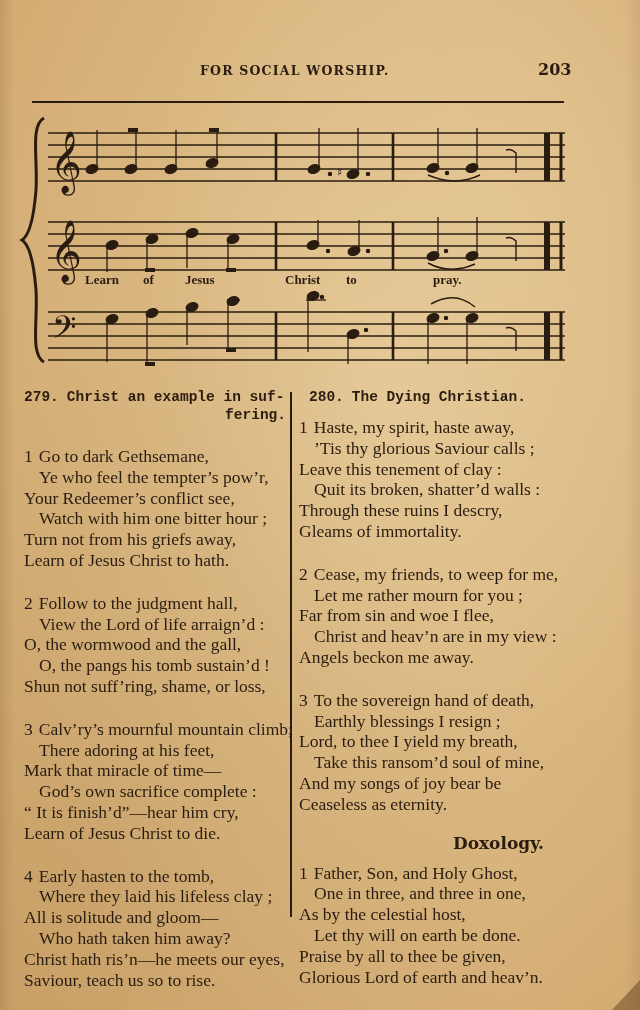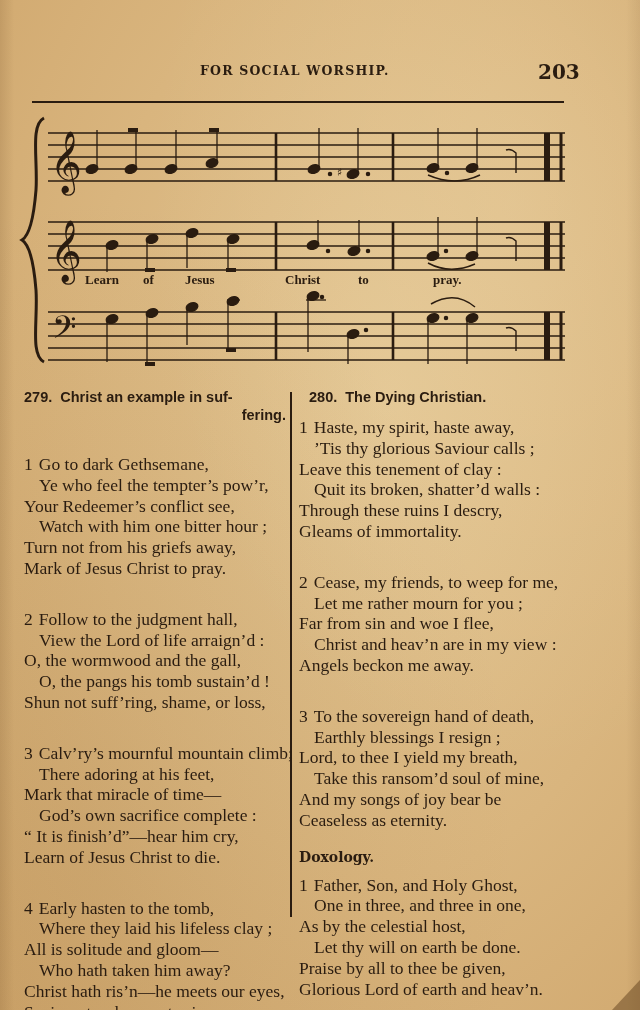--- a/index.html
+++ b/index.html
@@ -17,48 +17,48 @@
       linear-gradient(90deg, rgba(90,55,20,0.14) 0px, transparent 14px, transparent 626px, rgba(90,55,20,0.10) 640px);
   }
   .running-head {
     position:absolute; top:63px; left:200px;
     font-size:12.5px; font-weight:bold; letter-spacing:1.2px;
     font-family: "DejaVu Serif", serif;
     text-align: right;
   }
   .page-number {
     position:absolute; top:60px; left:538px;
-    font-size:20px; font-weight:bold;
+    font-size:16px; font-weight:bold;
     font-family: "DejaVu Serif", serif;
   }
   .top-rule {
     position:absolute; top:101px; left:32px; width:532px; height:2px; background:#2a1c10;
   }
   .music { position:absolute; left:0; top:0; width:640px; height:380px; }
   .lyric {
     position:absolute; top:272px; font-size:13px; font-weight:bold;
     font-family: Liberation Serif, serif;
   }
   .col { position:absolute; font-family: "Liberation Serif", "DejaVu Serif", serif; }
   .col-left { left:24px; top:388px; width:262px; }
   .col-right { left:299px; top:388px; width:290px; }
   .col-divider {
     position:absolute; left:290px; top:392px; width:1.5px; height:525px; background:#2a1c10;
   }
   .hymn-title {
     font-weight:bold; font-size:14.5px; line-height:18px;
-    font-family: Liberation Sans, sans-serif;
+    font-family: Liberation Mono, monospace;
   }
   .hymn-title .num { margin-right:8px; }
   .hymn-title-cont { text-align:right; }
   .doxology-title {
-    font-weight:bold; font-size:14px; text-align:left; width:245px;
+    font-weight:bold; font-size:17px; text-align:right; width:245px;
     font-family: "DejaVu Serif", serif;
   }
-  .verse { margin-top:30px; }
+  .verse { margin-top:22px; }
   .line {
     font-size:17.5px; line-height:20.8px; white-space:nowrap;
   }
   .line.indent { padding-left:15px; }
   .line .vnum { margin-right:6px; }
   .corner {
     position:absolute; right:0; bottom:0; width:0; height:0;
     border-left:28px solid transparent; border-bottom:30px solid #6b4a24;
     opacity:0.55;
   }
@@ -203,38 +203,38 @@
       <line x1="467" y1="319" x2="467" y2="364"></line>
     <path d="M431 304 Q455 290 475 307" fill="none" stroke-width="1.5"></path>
     <path d="M506 328 q5 -2 10 3 l0 20" fill="none" stroke-width="1.4"></path>
   </g>
 </svg>
 
 <span class="lyric" style="left:85px">Learn</span>
 <span class="lyric" style="left:143px">of</span>
 <span class="lyric" style="left:185px">Jesus</span>
 <span class="lyric" style="left:285px">Christ</span>
-<span class="lyric" style="left:358px">to</span>
+<span class="lyric" style="left:346px">to</span>
 <span class="lyric" style="left:433px">pray.</span>
 
 <div class="col-divider"></div>
 
 <div class="col col-left">
   <div class="hymn-title">
     <span class="num">279.</span><span>Christ an example in suf-</span>
   </div>
   <div class="hymn-title hymn-title-cont">fering.</div>
 
   <div class="verse">
     <div class="line"><span class="vnum">1</span><span>Go to dark Gethsemane,</span></div>
     <div class="line indent">Ye who feel the tempter’s pow’r,</div>
     <div class="line">Your Redeemer’s conflict see,</div>
     <div class="line indent">Watch with him one bitter hour ;</div>
     <div class="line">Turn not from his griefs away,</div>
-    <div class="line">Mark of Jesus Christ to pray.</div>
+    <div class="line">Learn of Jesus Christ to hath.</div>
   </div>
 
   <div class="verse">
     <div class="line"><span class="vnum">2</span><span>Follow to the judgment hall,</span></div>
     <div class="line indent">View the Lord of life arraign’d :</div>
     <div class="line">O, the wormwood and the gall,</div>
     <div class="line indent">O, the pangs his tomb sustain’d !</div>
     <div class="line">Shun not suff’ring, shame, or loss,</div>
   </div>
 

